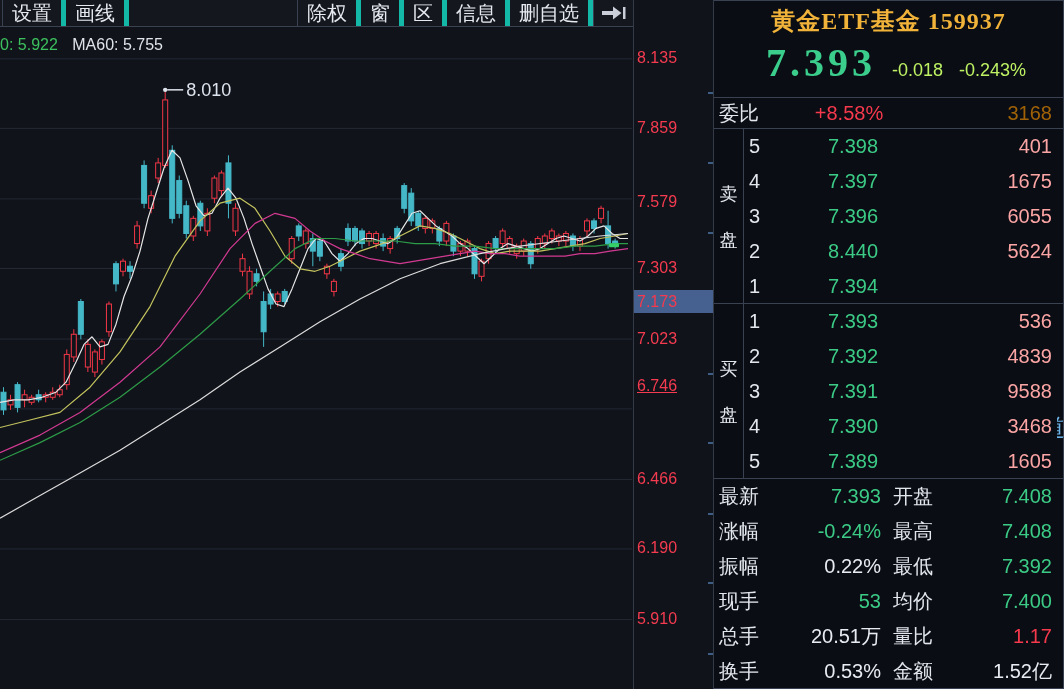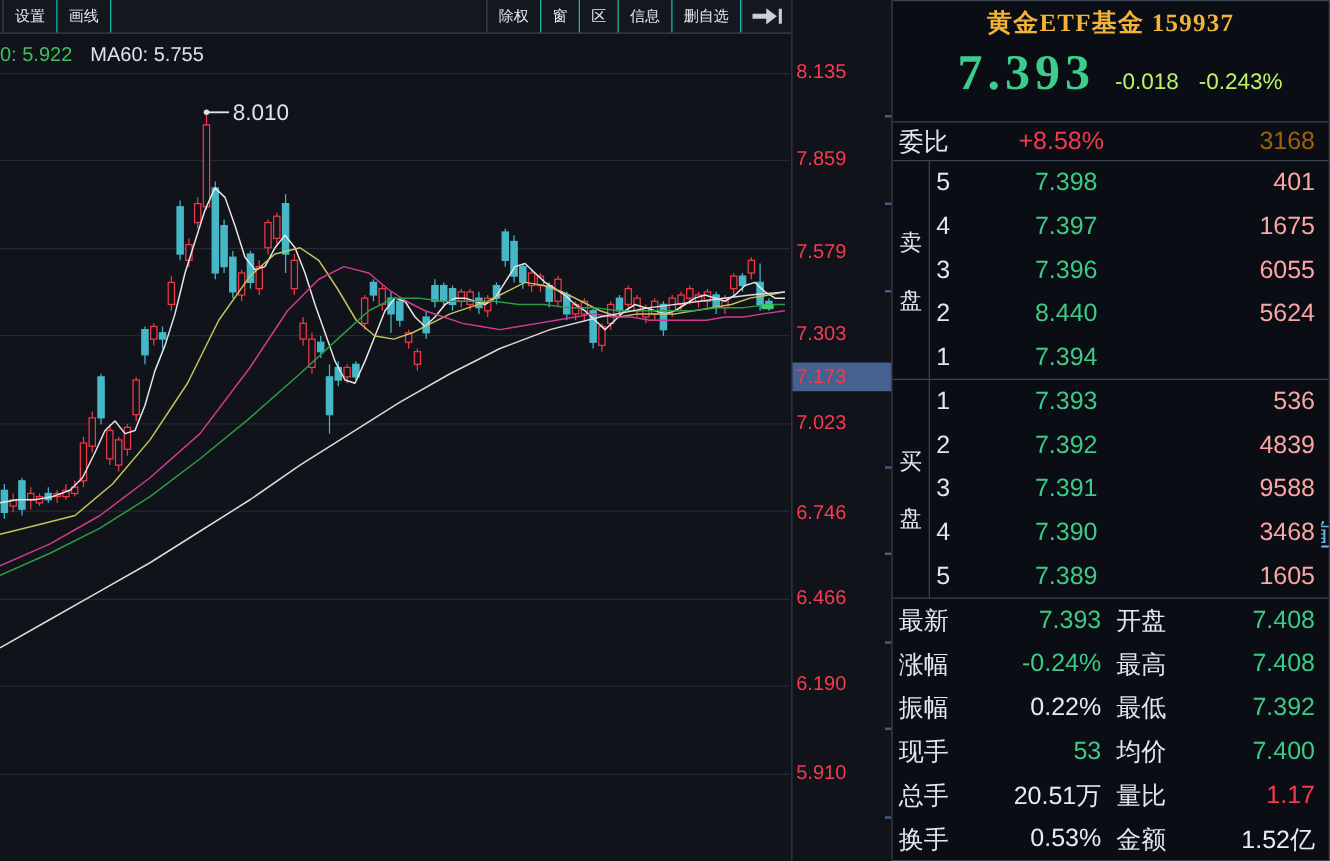--- a/index.html
+++ b/index.html
@@ -4,21 +4,21 @@
 <style>
   html,body{margin:0;padding:0;background:#0c0f14;}
   #app{position:relative;width:1064px;height:689px;overflow:hidden;
        font-family:"Liberation Sans","DejaVu Sans",sans-serif;background:#10131a;}
 
   
   .chart-region{position:absolute;left:0;top:0;width:633px;height:689px;background:#10131a;}
   #kline{position:absolute;left:0;top:0;}
   .toolbar{position:absolute;left:0;top:0;width:633px;height:26px;background:#14171e;
            border-bottom:1px solid #3a4150;display:flex;align-items:stretch;z-index:5;}
-  .tb-btn{color:#e6e9ef;font-size:12px;line-height:26px;padding:0 9px;border-right:1px solid #14b8a6;
+  .tb-btn{color:#e6e9ef;font-size:20px;line-height:26px;padding:0 9px;border-right:5px solid #14b8a6;
           white-space:nowrap;cursor:default;}
   .tb-btn:first-child{border-left:1px solid #3a4150;margin-left:2px;}
   .tb-spacer{flex:1;}
   .tb-icon{display:flex;align-items:center;padding:0 6px;border-left:1px solid #3a4150;}
   .ma-legend{position:absolute;left:0;top:36px;height:20px;font-size:16px;z-index:4;white-space:nowrap;}
   .ma-legend .ma30{color:#3dc05e;margin-right:10px;}
   .ma-legend .ma60{color:#dfe3ea;}
 
   
   .axis-col{position:absolute;left:633px;top:0;width:79px;height:689px;background:#10131a;
@@ -27,21 +27,21 @@
               color:#f53b50;font-size:16px;}
   .axis-hl{position:absolute;left:0;width:79px;height:23px;line-height:23px;background:#46618f;
            color:#f5394e;font-size:16px;padding-left:3px;box-sizing:border-box;}
   .axis-tick{position:absolute;right:0;width:5px;height:2px;background:#3f5e85;}
 
   
   .panel{position:absolute;left:713px;top:0;width:351px;height:689px;background:#0a0d13;
          border:1px solid #3a4150;box-sizing:border-box;color:#e2e6ed;}
   .p-header{position:absolute;left:0;top:0;width:100%;height:96px;}
   .p-title{margin-top:4px;text-align:center;font-family:"Liberation Serif","DejaVu Serif",serif;
-           font-weight:bold;font-size:20px;color:#f1b339;letter-spacing:1px;}
+           font-weight:bold;font-size:24px;color:#f1b339;letter-spacing:1px;}
   .p-priceline{display:flex;align-items:baseline;margin-top:2px;padding-left:52px;}
   .p-last{font-family:"Liberation Serif","DejaVu Serif",serif;font-weight:bold;font-size:40px;
           color:#3bcd8c;letter-spacing:4px;}
   .p-chg,.p-chgpct{font-size:18px;color:#bef264;margin-left:16px;}
   .weibi{position:absolute;left:0;top:96px;width:100%;height:31px;border-top:1px solid #3a4150;
          display:flex;align-items:center;font-size:20px;}
   .weibi .wl{padding-left:5px;color:#e2e6ed;width:60px;}
   .weibi .wv{width:140px;text-align:center;color:#f7394d;}
   .weibi .wd{flex:1;text-align:right;padding-right:11px;color:#a16207;}
   .queue{position:absolute;left:0;width:100%;height:175px;border-top:1px solid #3a4150;display:flex;}
@@ -298,21 +298,21 @@
       <div class="axis-label" style="top: 47.336px;">8.135</div>
       <div class="axis-tick" style="top: 92.336px;"></div>
       <div class="axis-label" style="top: 116.888px;">7.859</div>
       <div class="axis-tick" style="top: 161.888px;"></div>
       <div class="axis-label" style="top: 172px; margin-top: 19px;">7.579</div>
       <div class="axis-tick" style="top: 232.448px;"></div>
       <div class="axis-label" style="top: 257px;">7.303</div>
       <div class="axis-tick" style="top: 302px;"></div>
       <div class="axis-label" style="top: 327.56px;">7.023</div>
       <div class="axis-tick" style="top: 372.56px;"></div>
-      <div class="axis-label" style="top: 400px;">6.746</div>
+      <div class="axis-label" style="top: 375px; text-decoration: underline;">6.746</div>
       <div class="axis-tick" style="top: 442.364px;"></div>
       <div class="axis-label" style="top: 467.924px;">6.466</div>
       <div class="axis-tick" style="top: 512.924px;"></div>
       <div class="axis-label" style="top: 537.476px;">6.190</div>
       <div class="axis-tick" style="top: 582.476px;"></div>
       <div class="axis-label" style="top: 608.036px;">5.910</div>
       <div class="axis-tick" style="top: 653.036px;"></div>
       <div class="axis-hl" style="top: 289.76px;">7.173</div>
     </div>
 

